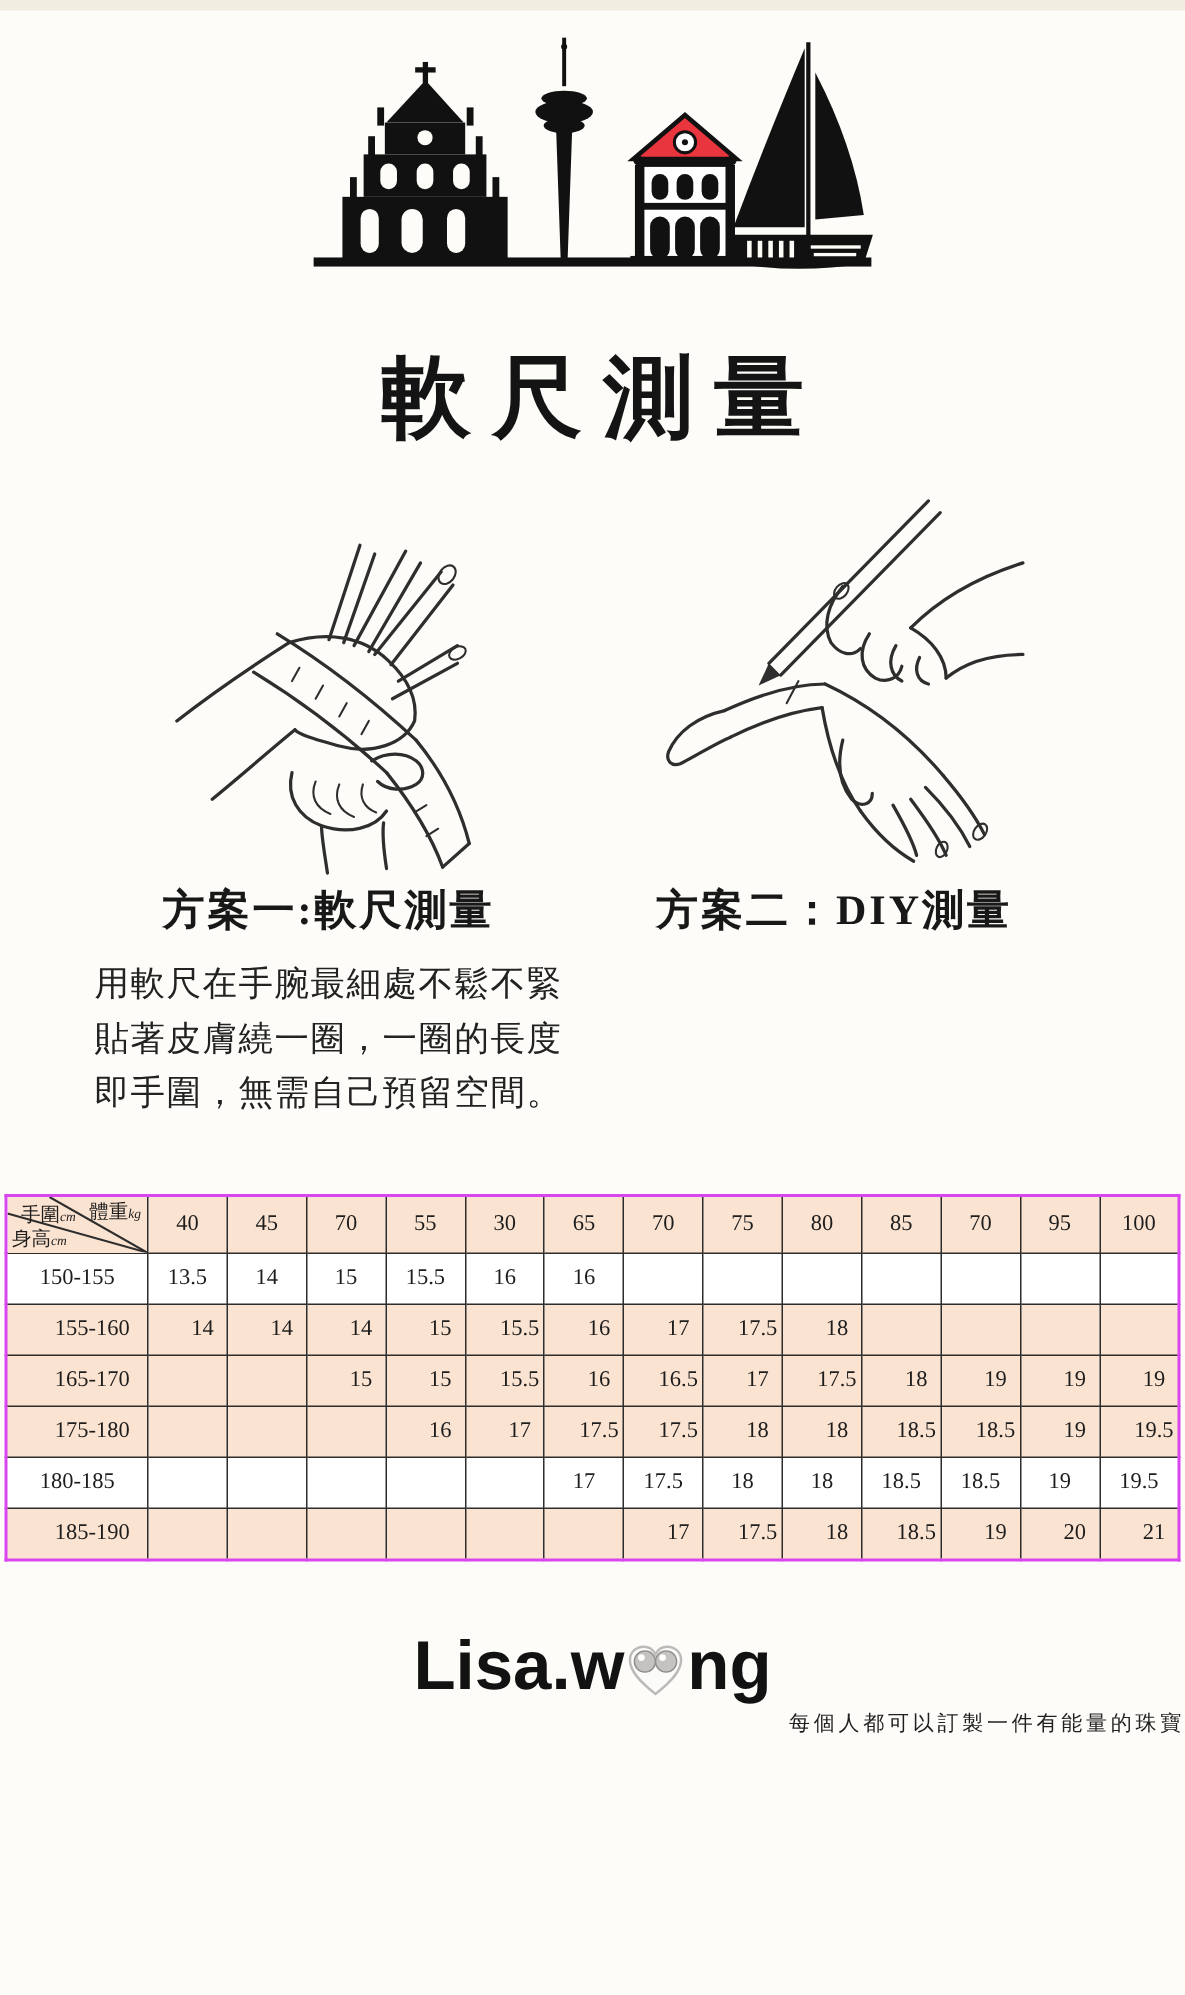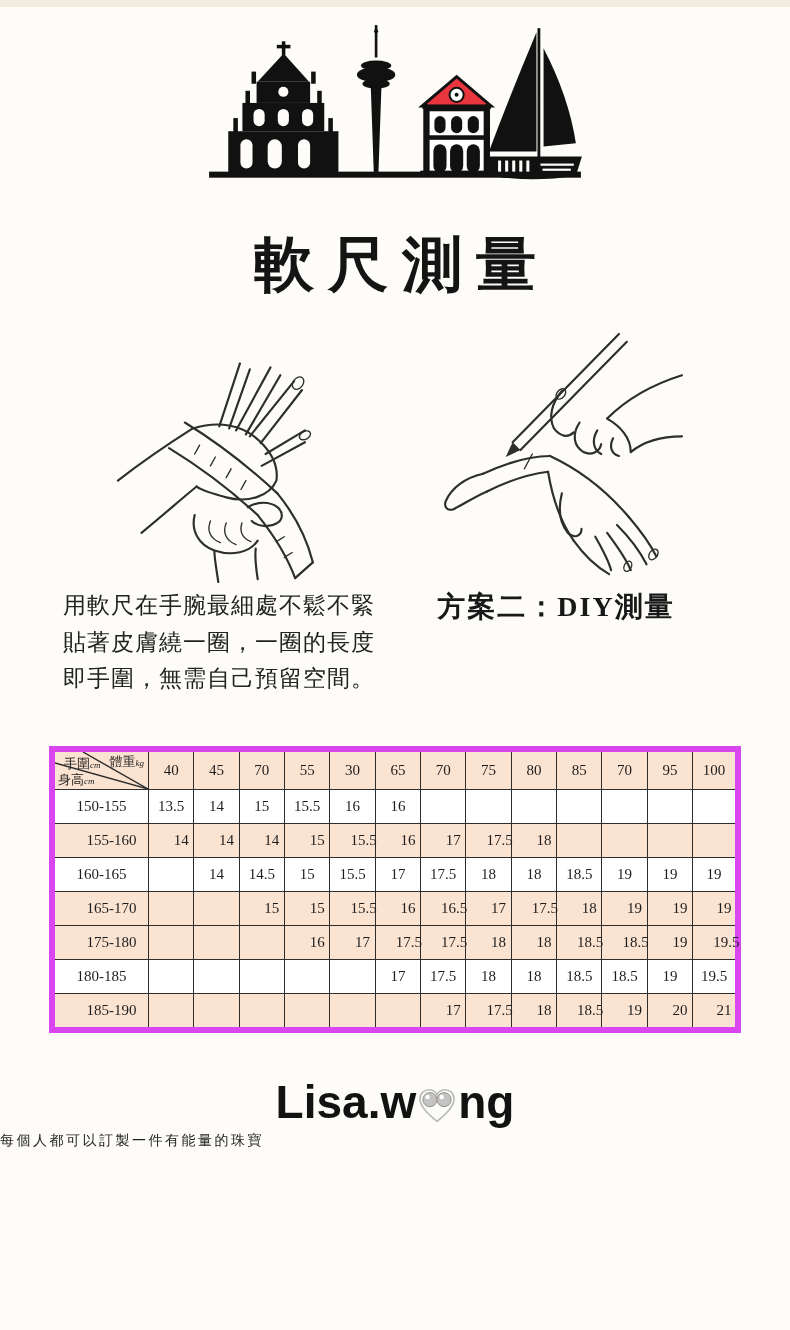--- a/index.html
+++ b/index.html
@@ -13,33 +13,33 @@
   .hands{display:flex;justify-content:center;gap:36px;margin-top:22px;}
   .hand-svg{width:278px;height:256px;}
   .line{fill:none;stroke:#2e2e2e;stroke-width:2.2;stroke-linecap:round;stroke-linejoin:round;}
   .thin{fill:none;stroke:#2e2e2e;stroke-width:1.4;stroke-linecap:round;}
   .methods{display:flex;justify-content:space-between;margin-top:4px;padding:0 58px;}
   .method{text-align:center;}
   .method--one{width:322px;}
   .method--two{width:352px;}
   .method-title{font-size:28px;font-weight:700;letter-spacing:2px;margin-bottom:12px;color:#181818;}
   .method-body{font-size:23px;line-height:1.6;letter-spacing:1px;color:#222;}
-  .size-table{border-collapse:collapse;table-layout:fixed;width:692px;margin:48px auto 0;
-              text-align:center;font-size:15px;color:#1d1d1d;border:6px solid #d946ef;background:#fff;}
+  .size-table{border-collapse:collapse;table-layout:fixed;width:784px;margin:48px auto 0;
+              text-align:center;font-size:15px;color:#1d1d1d;border:2px solid #d946ef;background:#fff;}
   .size-table th,.size-table td{border:1px solid #2d2d2d;padding:0;height:33px;font-weight:normal;}
   .size-table thead th{height:37px;background:#fbe3d1;}
   .size-table tr.alt td{background:#fbe3d1;padding-left:20px;}
   .corner-cell{position:relative;width:93px;}
   .corner-cell svg{position:absolute;left:0;top:0;width:100%;height:100%;}
   .corner-cell .lbl{position:absolute;font-size:13px;line-height:1;white-space:nowrap;}
   .corner-cell .unit{font-style:italic;font-size:9px;}
   .lbl-wrist{left:9px;top:5px;}
   .lbl-weight{right:4px;top:3px;}
   .lbl-height{left:3px;bottom:3px;}
-  .footer{margin-top:42px;text-align:left;}
+  .footer{margin-top:42px;text-align:right;}
   .logo{display:flex;align-items:center;justify-content:center;
         font-family:"Liberation Sans",sans-serif;font-size:46px;font-weight:bold;color:#121212;}
   .heart-wrap{width:40px;height:38px;margin:8px 1px 0;}
   .tagline{margin-top:3px;font-size:14px;letter-spacing:2.5px;color:#1f1f1f;}
 </style>
 </head>
 <body>
 
 <div class="page">
   <div class="top-strip"></div>
@@ -177,20 +177,21 @@
       <path class="line" d="M184,212 C192,226 198,238 200,246"></path>
       <ellipse class="thin" cx="217" cy="242" rx="3.6" ry="5.5" transform="rotate(25 217 242)"></ellipse>
       <path class="line" d="M150,168 C146,184 148,198 156,208 C162,214 170,212 170,204"></path>
       <path class="line" d="M136,146 C140,170 148,196 162,216"></path>
       <path class="line" d="M162,216 C172,230 184,242 198,250"></path>
     </svg>
   </div>
 
   <div class="methods">
     <div class="method method--one">
+      <div class="method-title">方案一:軟尺測量</div>
       <div class="method-body">用軟尺在手腕最細處不鬆不緊貼著皮膚繞一圈，一圈的長度即手圍，無需自己預留空間。</div>
     </div>
     <div class="method method--two">
       <div class="method-title">方案二：DIY測量</div>
     </div>
   </div>
 
   <table class="size-table">
     <thead>
       <tr id="weights-row">
@@ -244,36 +245,20 @@
           <td>15.5</td>
           <td>16</td>
           <td>17</td>
           <td>17.5</td>
           <td>18</td>
           <td></td>
           <td></td>
           <td></td>
           <td></td>
         </tr>
-        <tr>
-          <td>160-165</td>
-          <td></td>
-          <td>14</td>
-          <td>14.5</td>
-          <td>15</td>
-          <td>15.5</td>
-          <td>17</td>
-          <td>17.5</td>
-          <td>18</td>
-          <td>18</td>
-          <td>18.5</td>
-          <td>19</td>
-          <td>19</td>
-          <td>19</td>
-        </tr>
         <tr class="alt">
           <td>165-170</td>
           <td></td>
           <td></td>
           <td>15</td>
           <td>15</td>
           <td>15.5</td>
           <td>16</td>
           <td>16.5</td>
           <td>17</td>

